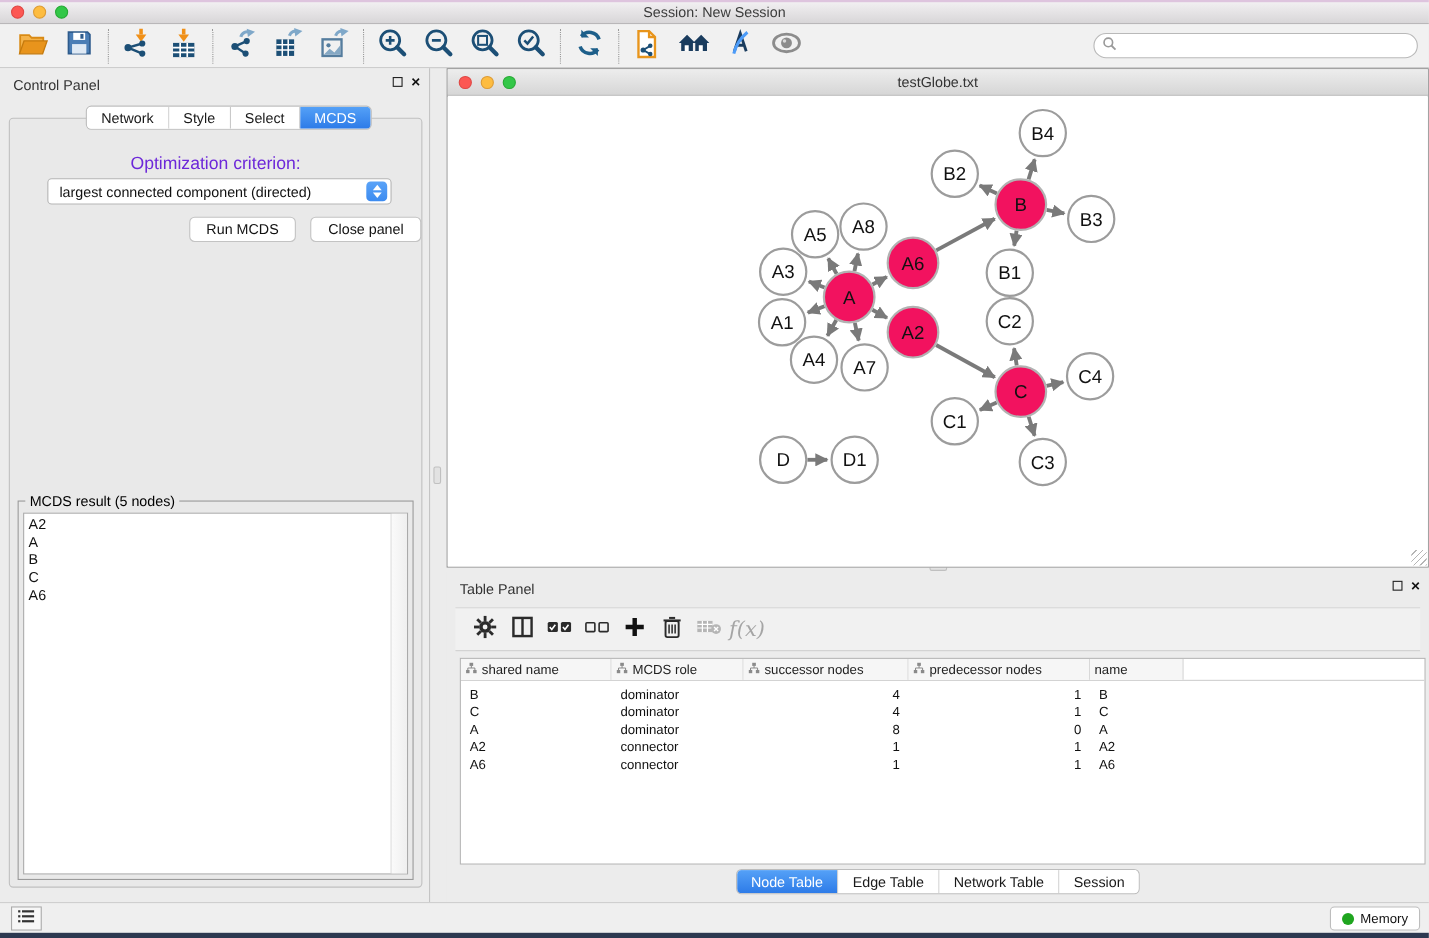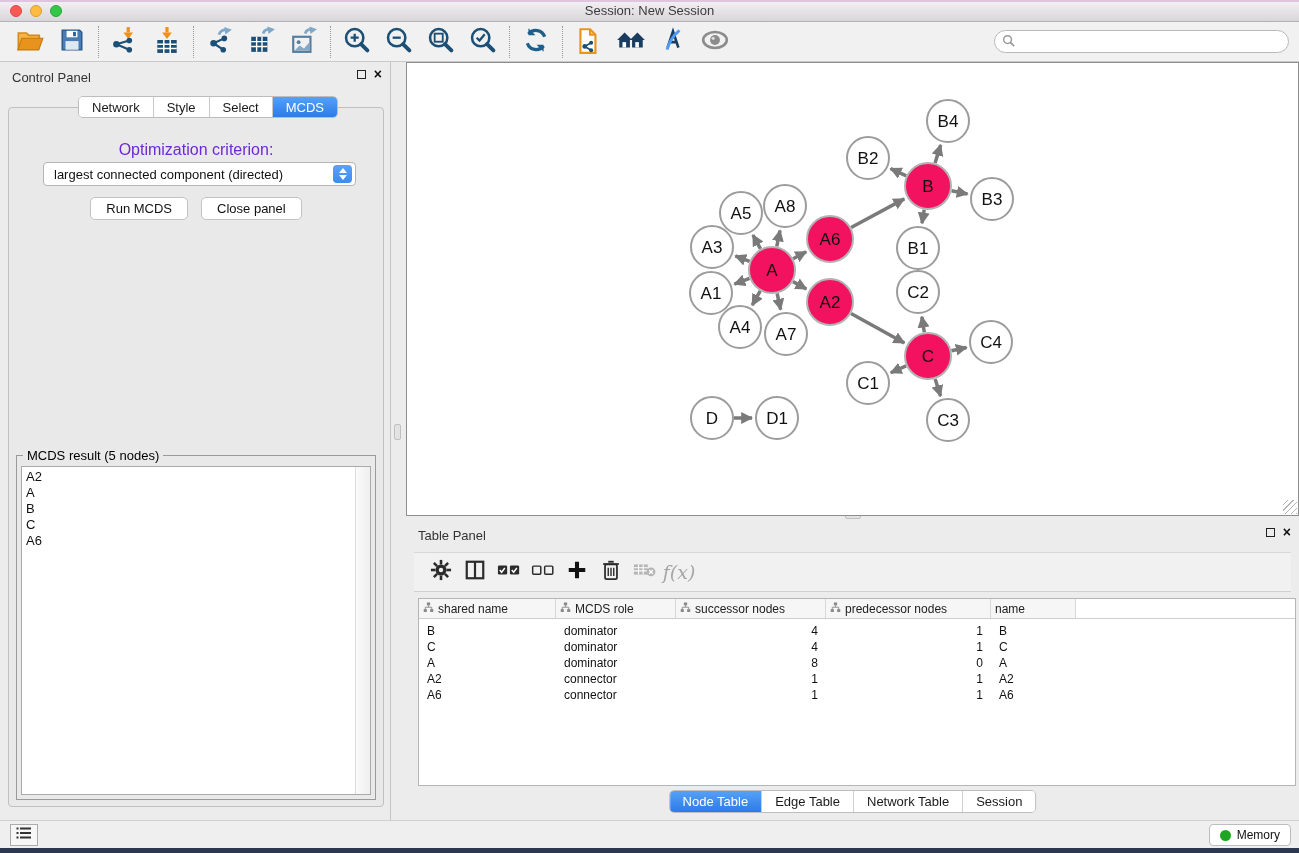--- a/index.html
+++ b/index.html
@@ -45,21 +45,21 @@
 
   .cp-body { position:absolute; left:8px; top:45px; width:376px; height:700px;
     border:1px solid #c0c0c0; border-radius:4px; background:#e9e9e9; }
   .opt-label { position:absolute; left:0; width:100%; top:33px; text-align:center; font-size:16px; color:#6d28d9; }
   .cp-select { position:absolute; left:34px; top:54px; width:313px; height:24px; background:#fff;
     border:1px solid #b5b5b5; border-radius:4px; display:flex; align-items:center; font-size:13px; color:#111; padding-left:10px; }
   .stepper { position:absolute; right:3px; top:2px; width:19px; height:18px; border-radius:4px;
     background:linear-gradient(#5aa3f8,#3c8bf0); display:flex; flex-direction:column; align-items:center; justify-content:center; gap:2px; }
   .chev-up { width:0; height:0; border-left:4px solid transparent; border-right:4px solid transparent; border-bottom:5px solid #fff; }
   .chev-dn { width:0; height:0; border-left:4px solid transparent; border-right:4px solid transparent; border-top:5px solid #fff; }
-  .cp-buttons { position:absolute; top:89px; left:0; width:100%; display:flex; justify-content:center; gap:13px; }
+  .cp-buttons { position:absolute; top:89px; left:0; width:100%; display:flex; justify-content:flex-end; gap:13px; }
   .btn { background:#fff; border:1px solid #c3c3c3; border-radius:5px; font-size:13px; color:#111; padding:3px 15px; }
 
   .groupbox { position:absolute; left:7px; top:347px; width:360px; height:345px; border:1px solid #9a9a9a; }
   .legend { position:absolute; left:6px; top:-8px; background:#e9e9e9; padding:0 4px; font-size:13px; color:#000000; }
   .listbox { position:absolute; left:4px; top:10px; right:4px; bottom:4px; background:#fff; border:1px solid #aaa; }
   .list-items { position:absolute; left:4px; top:2px; }
   .list-item { font-size:13px; color:#111; line-height:16px; }
   .scroll-track { position:absolute; right:0; top:0; bottom:0; width:15px; background:linear-gradient(90deg,#fafafa,#efefef); border-left:1px solid #ddd; }
 
   
@@ -309,20 +309,28 @@
           <div class="scroll-track"></div>
         </div>
       </div>
     </div>
   </div>
 
   <div class="v-handle"></div>
   <div class="h-handle"></div>
 
   <div class="net-window">
+    <div class="net-titlebar">
+      <div class="lights" style="top:6px;">
+        <span class="light red"></span>
+        <span class="light yellow"></span>
+        <span class="light green"></span>
+      </div>
+      <div class="net-title">testGlobe.txt</div>
+    </div>
     <div class="net-canvas">
       <svg id="graph-svg" width="891" height="427">
           <defs>
             <marker id="arrow" viewBox="0 0 10 10" refX="9" refY="5" markerWidth="12" markerHeight="12" orient="auto" markerUnits="userSpaceOnUse">
               <path d="M0,0 L10,5 L0,10 z" fill="#7a7a7a"></path>
             </marker>
           </defs>
           <line x1="353.5334732741604" y1="160.91638634281102" x2="345.9442986727496" y2="146.96209755957184" stroke="#7a7a7a" stroke-width="3.5" marker-end="url(#arrow)"></line>
           <line x1="369.7774381829625" y1="158.48030433003072" x2="373.0235018927474" y2="142.49968298955133" stroke="#7a7a7a" stroke-width="3.5" marker-end="url(#arrow)"></line>
           <line x1="342.5900931847508" y1="173.40953572082114" x2="328.34365293255127" y2="167.94840029081132" stroke="#7a7a7a" stroke-width="3.5" marker-end="url(#arrow)"></line>

